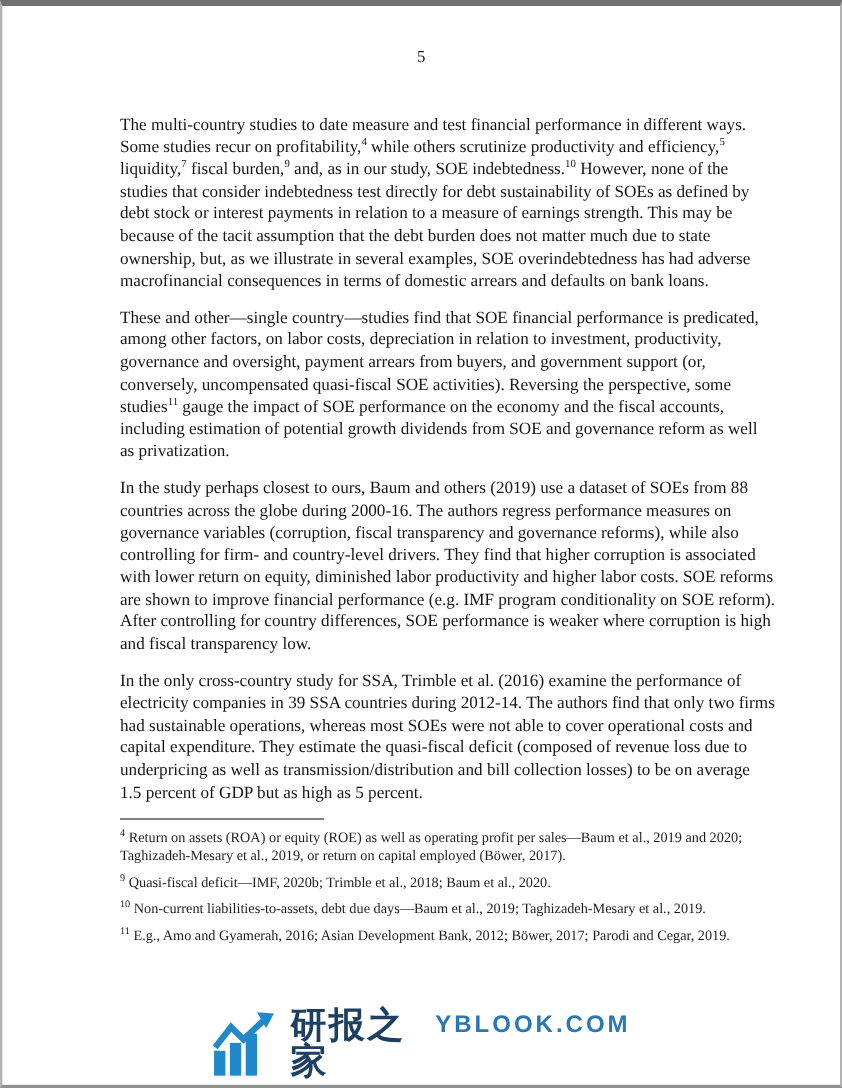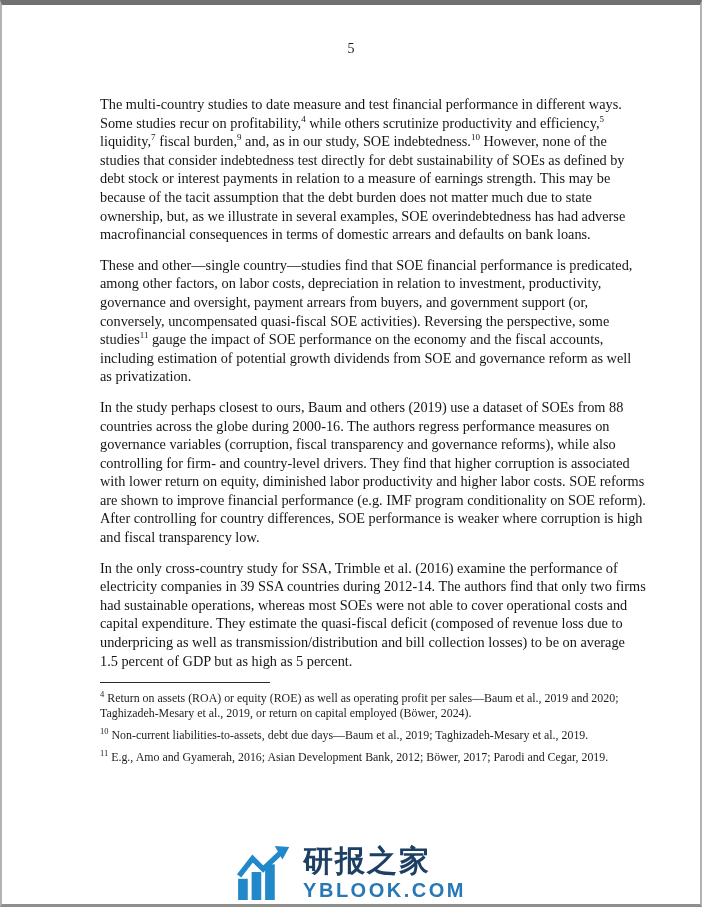--- a/index.html
+++ b/index.html
@@ -60,21 +60,21 @@
   .watermark {
     position: absolute;
     bottom: 4px;
     left: 50%;
     transform: translateX(-50%);
     display: flex;
     align-items: center;
     gap: 9px;
   }
   .wm-icon { display: block; }
-  .wm-text { display: flex; flex-direction: column; line-height: 1; }
+  .wm-text { display: flex; line-height: 1; }
   .wm-cn {
     font-family: "Liberation Sans", "DejaVu Sans", sans-serif;
     font-weight: bold;
     font-size: 30px;
     color: #1c3f63;
     letter-spacing: 2px;
   }
   .wm-url {
     font-family: "Liberation Sans", "DejaVu Sans", sans-serif;
     font-weight: bold;
@@ -94,21 +94,24 @@
   <main class="content">
     <p class="para"><span>The multi-country studies to date measure and test financial performance in different ways. Some studies recur on profitability,</span><sup>4</sup><span> while others scrutinize productivity and efficiency,</span><sup>5</sup><span> liquidity,</span><sup>7</sup><span> fiscal burden,</span><sup>9</sup><span> and, as in our study, SOE indebtedness.</span><sup>10</sup><span> However, none of the studies that consider indebtedness test directly for debt sustainability of SOEs as defined by debt stock or interest payments in relation to a measure of earnings strength. This may be because of the tacit assumption that the debt burden does not matter much due to state ownership, but, as we illustrate in several examples, SOE overindebtedness has had adverse macrofinancial consequences in terms of domestic arrears and defaults on bank loans.</span></p>
     <p class="para"><span>These and other—single country—studies find that SOE financial performance is predicated, among other factors, on labor costs, depreciation in relation to investment, productivity, governance and oversight, payment arrears from buyers, and government support (or, conversely, uncompensated quasi-fiscal SOE activities). Reversing the perspective, some studies</span><sup>11</sup><span> gauge the impact of SOE performance on the economy and the fiscal accounts, including estimation of potential growth dividends from SOE and governance reform as well as privatization.</span></p>
     <p class="para"><span>In the study perhaps closest to ours, Baum and others (2019) use a dataset of SOEs from 88 countries across the globe during 2000-16. The authors regress performance measures on governance variables (corruption, fiscal transparency and governance reforms), while also controlling for firm- and country-level drivers. They find that higher corruption is associated with lower return on equity, diminished labor productivity and higher labor costs. SOE reforms are shown to improve financial performance (e.g. IMF program conditionality on SOE reform). After controlling for country differences, SOE performance is weaker where corruption is high and fiscal transparency low.</span></p>
     <p class="para"><span>In the only cross-country study for SSA, Trimble et al. (2016) examine the performance of electricity companies in 39 SSA countries during 2012-14. The authors find that only two firms had sustainable operations, whereas most SOEs were not able to cover operational costs and capital expenditure. They estimate the quasi-fiscal deficit (composed of revenue loss due to underpricing as well as transmission/distribution and bill collection losses) to be on average 1.5 percent of GDP but as high as 5 percent.</span></p>
 
     <div class="footnotes">
       <div class="fn-rule"></div>
 
       <div class="footnote">
-        <sup class="fn-num">4</sup><span class="fn-text">Return on assets (ROA) or equity (ROE) as well as operating profit per sales—Baum et al., 2019 and 2020; Taghizadeh-Mesary et al., 2019, or return on capital employed (Böwer, 2024).</span>
+        <sup class="fn-num">4</sup><span class="fn-text">Return on assets (ROA) or equity (ROE) as well as operating profit per sales—Baum et al., 2019 and 2020; Taghizadeh-Mesary et al., 2019, or return on capital employed (Böwer, 2017).</span>
+      </div>
+      <div class="footnote">
+        <sup class="fn-num">9</sup><span class="fn-text">Quasi-fiscal deficit—IMF, 2020b; Trimble et al., 2018; Baum et al., 2020.</span>
       </div>
       <div class="footnote">
         <sup class="fn-num">10</sup><span class="fn-text">Non-current liabilities-to-assets, debt due days—Baum et al., 2019; Taghizadeh-Mesary et al., 2019.</span>
       </div>
       <div class="footnote">
         <sup class="fn-num">11</sup><span class="fn-text">E.g., Amo and Gyamerah, 2016; Asian Development Bank, 2012; Böwer, 2017; Parodi and Cegar, 2019.</span>
       </div>
     </div>
   </main>
 

